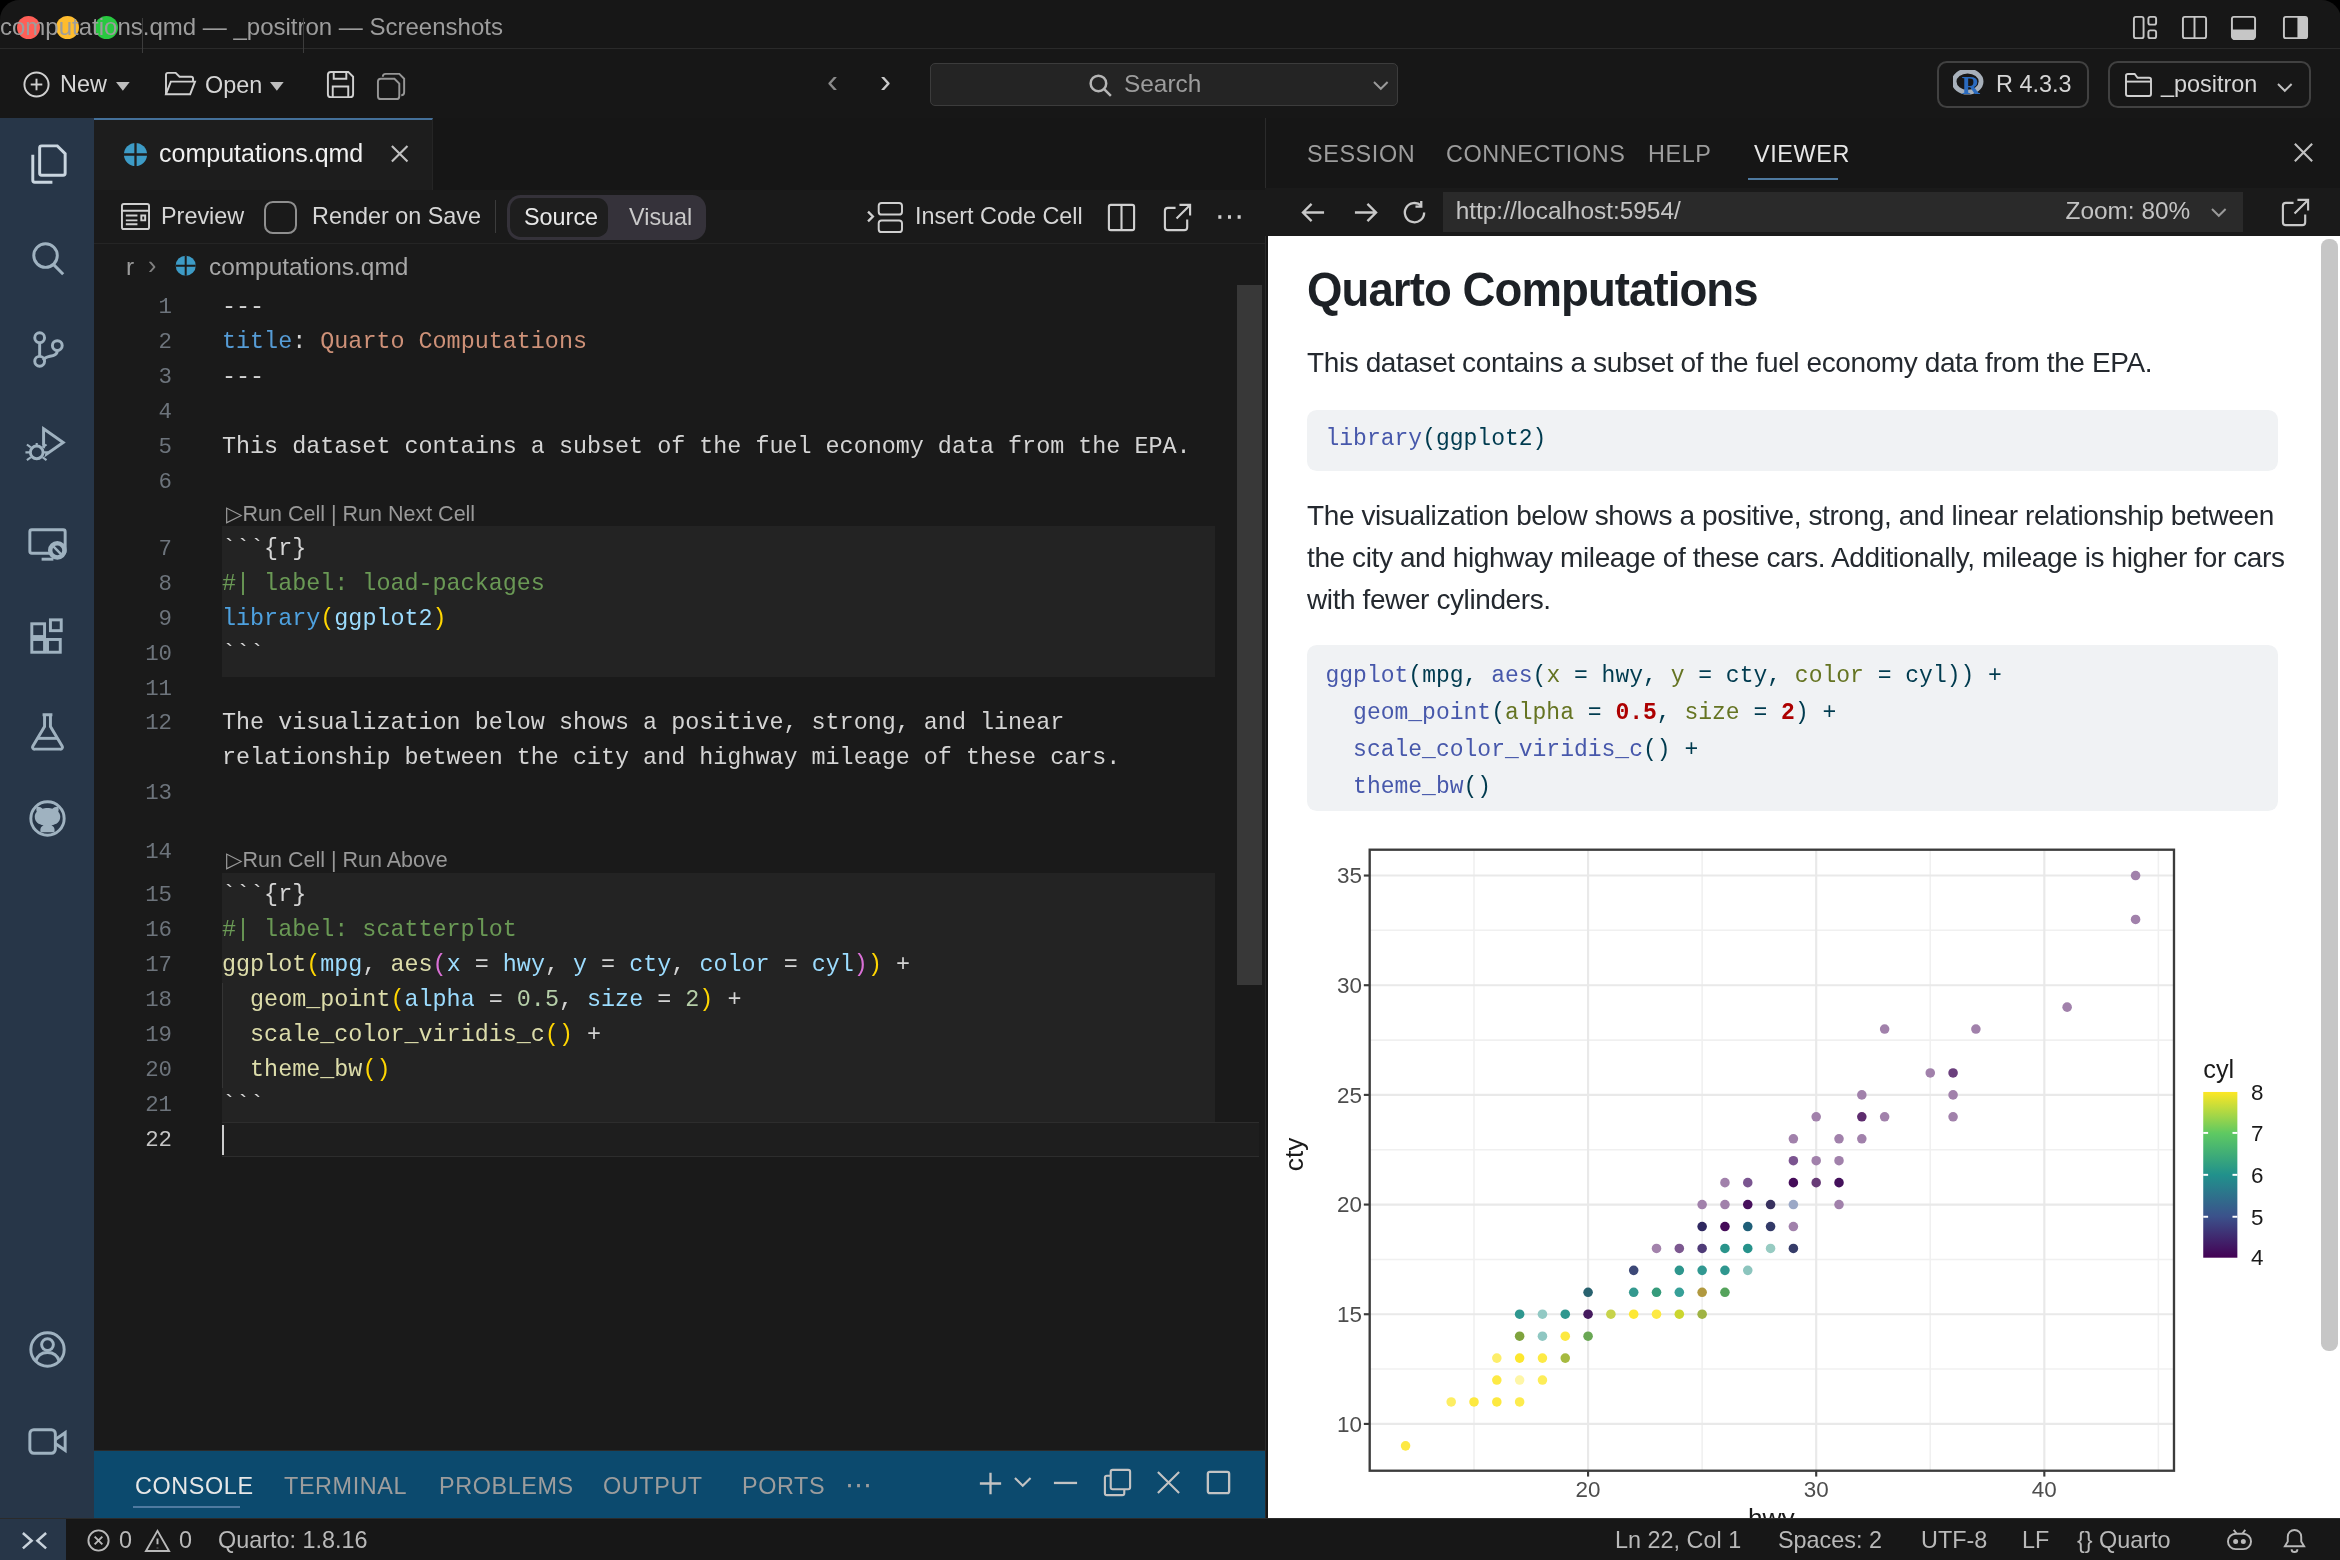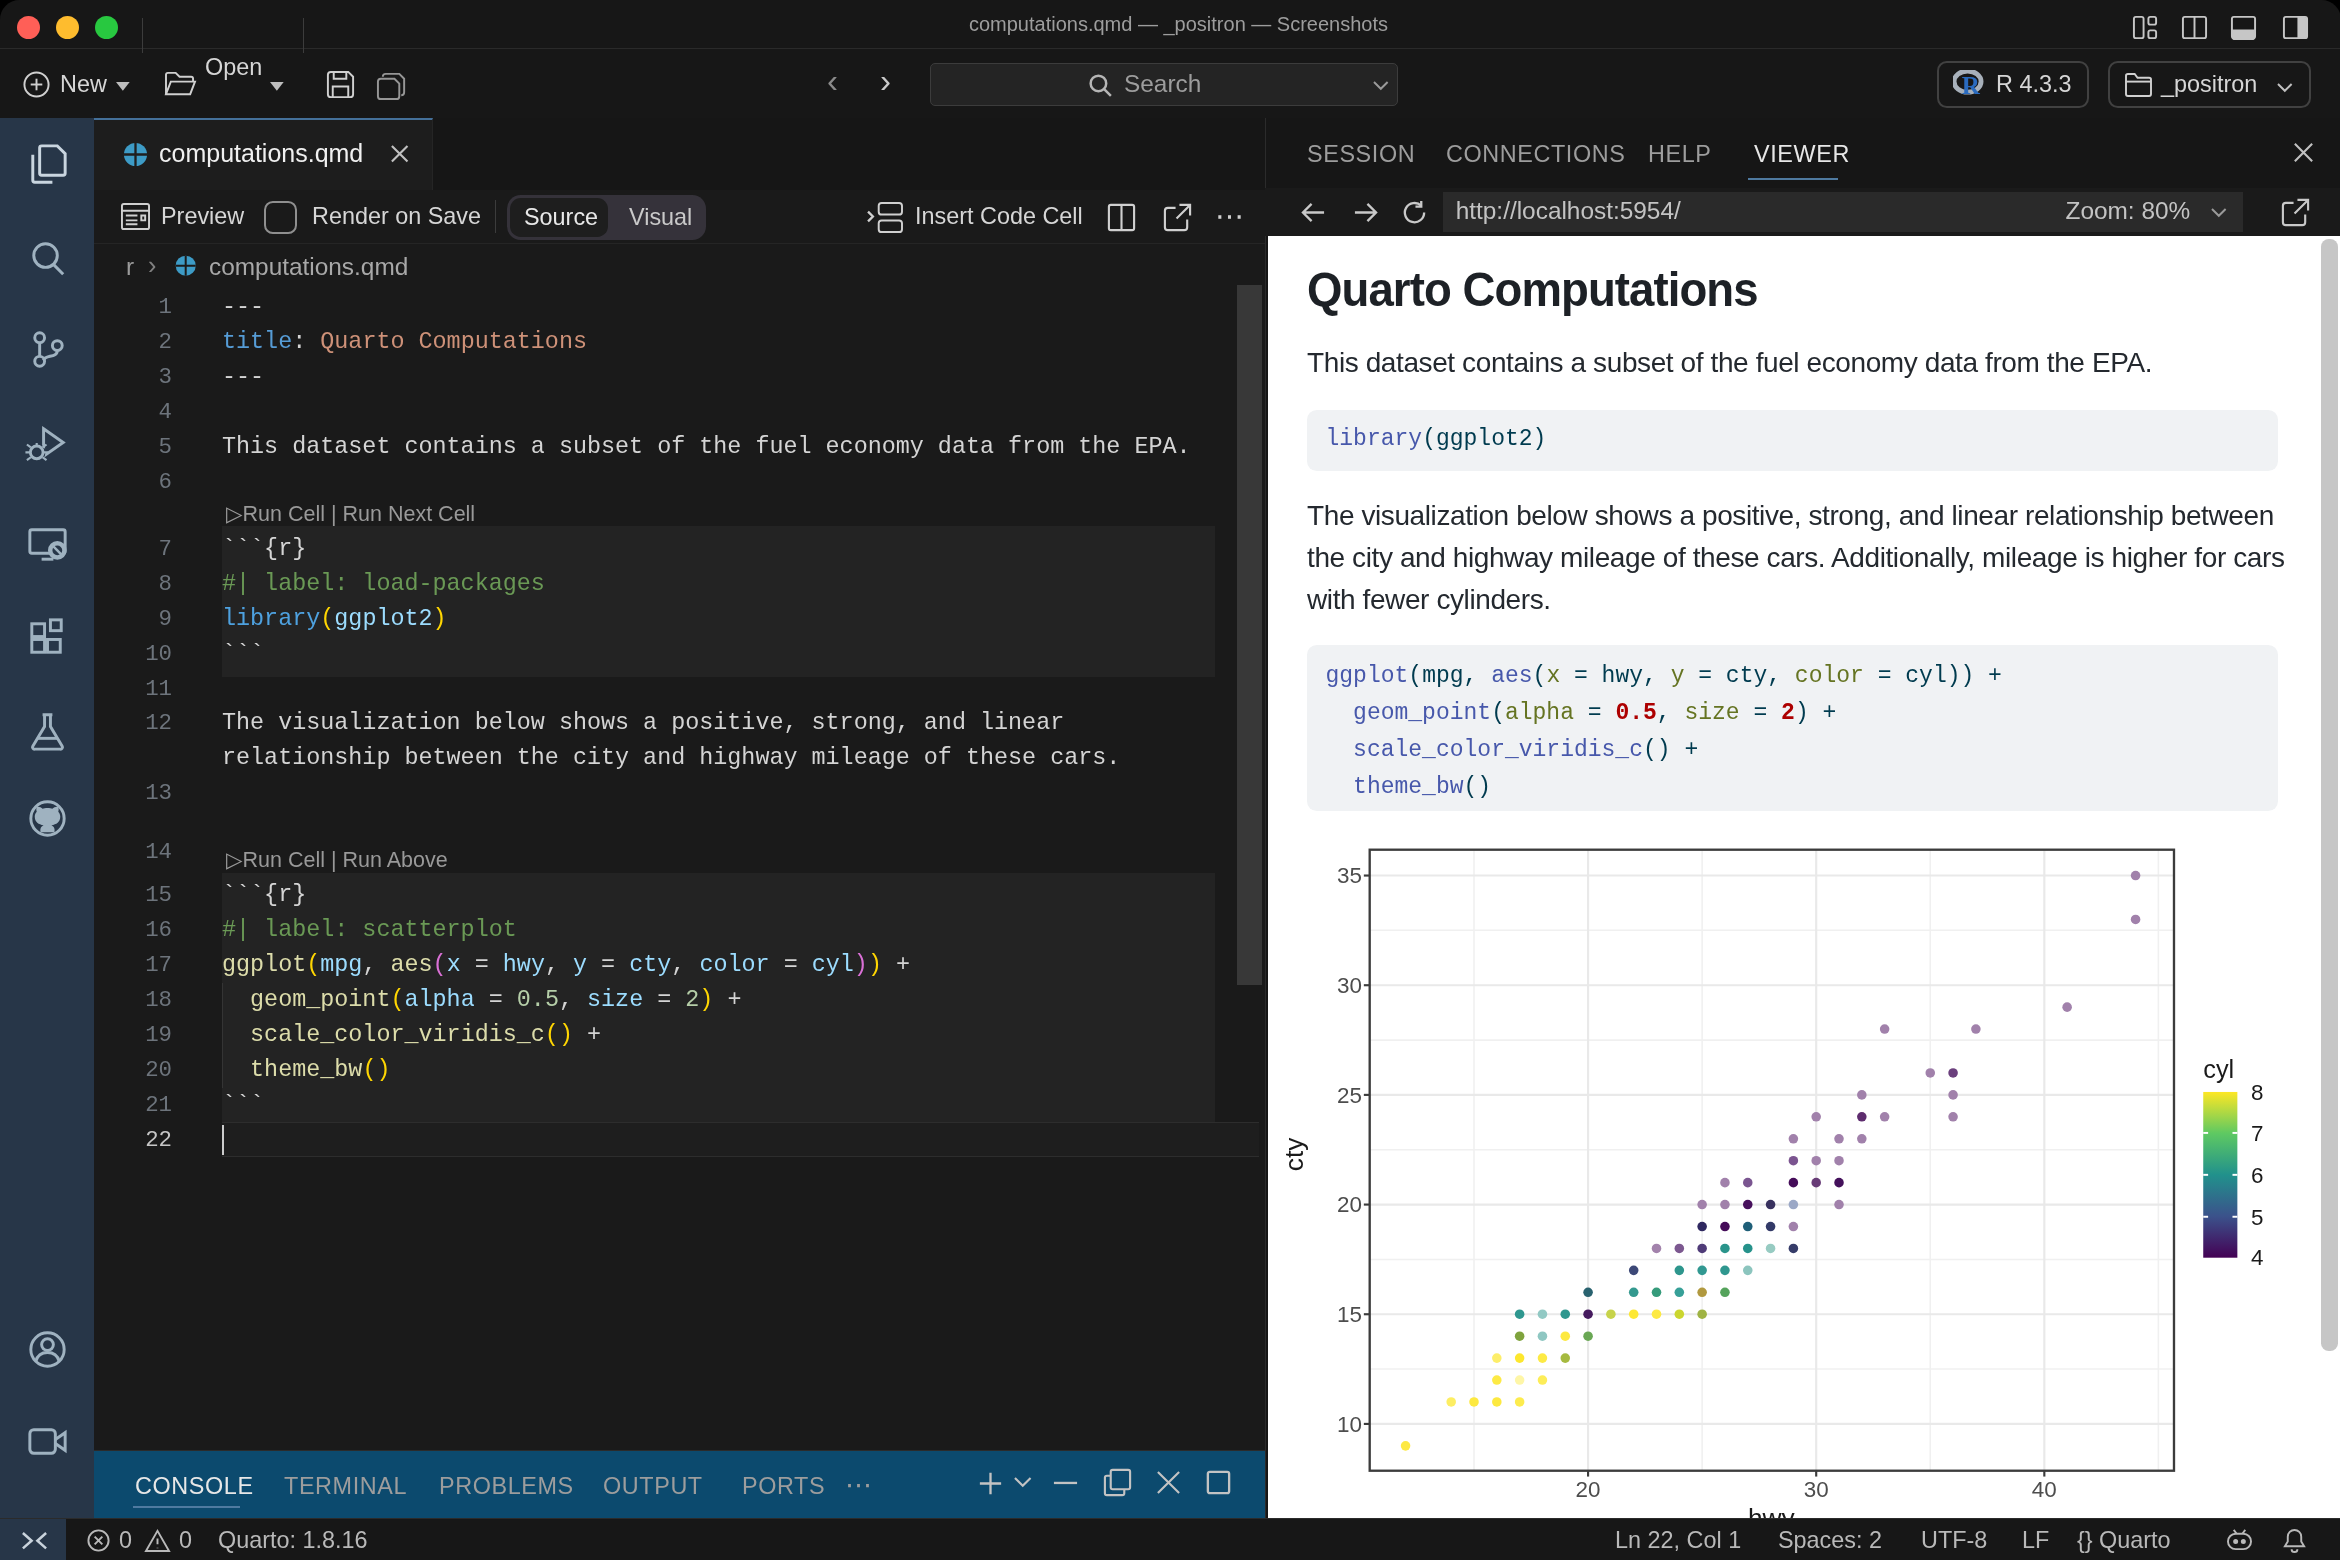--- a/index.html
+++ b/index.html
@@ -3,21 +3,21 @@
 <style>
 * { margin:0; padding:0; box-sizing:border-box; }
 html,body { width:2341px; height:1560px; overflow:hidden; background:#000; }
 body { font-family:"Liberation Sans", sans-serif; position:relative; }
 .abs { position:absolute; }
 svg { display:block; }
 
 #titlebar { left:0; top:0; width:2341px; height:48px; background:#171717; border-radius:19.5px 19.5px 0 0;}
 #toolbar { left:0; top:48px; width:2341px; height:70px; background:#171717; border-top:1px solid #2a2a2a; }
 .tl { border-radius:50%; width:23.4px; height:23.4px; top:15.6px; }
-#title-text { width:2341px; text-align:center; top:12.7px; color:#9d9d9d; font-size:20px;padding-left:16px; }
+#title-text { width:2341px; top:12.7px; color:#9d9d9d; font-size:24px; }
 .wicon { top:13.7px; }
 .tbtxt { color:#d6d6d6; font-size:23.4px; }
 .tbsep { width:1px; height:35px; background:#3c3c3c; top:17.6px; }
 #searchbox { left:930px; top:63px; width:468px; height:43px; background:#242424; border:1px solid #3c3c3c; border-radius:5px; color:#9d9d9d; font-size:24.4px; }
 .navarr { color:#cacaca; font-size:29px; top:66px; }
 .rbtn { top:61px; height:47px; border:2px solid #414141; border-radius:9.8px; color:#cfcfcf; font-size:24.4px; }
 
 #actbar { left:0; top:118px; width:94px; height:1400px; background:#273648; }
 
 #edarea { left:94px; top:118px; width:1171px; height:1332px; background:#1a1a1a; }
@@ -85,21 +85,21 @@
   </svg>
 <div class="abs tbtxt" style="left:60px;top:71px">New</div>
 <svg class="abs" style="left:116px;top:82px" width="13.7" height="8.8" viewBox="0 0 14 9">
     <path d="M0 0 h14 L7 9 z" fill="#bdbdbd"></path>
   </svg>
 <div class="abs tbsep" style="left:142px"></div>
 <svg class="abs" style="left:164px;top:70px" width="33" height="29" viewBox="0 0 34 30" fill="none" stroke="#d0d0d0" stroke-width="2">
     <path d="M2 25 V5 a2 2 0 0 1 2-2 h8 l4 4 h12 a2 2 0 0 1 2 2 v3"></path>
     <path d="M2 25 l5-13 h25 l-5 13 z"></path>
   </svg>
-<div class="abs tbtxt" style="left:205px;top:54px">Open</div>
+<div class="abs tbtxt" style="left:205px;top:72px">Open</div>
 <svg class="abs" style="left:270px;top:82px" width="13.7" height="8.8" viewBox="0 0 14 9">
     <path d="M0 0 h14 L7 9 z" fill="#bdbdbd"></path>
   </svg>
 <div class="abs tbsep" style="left:303px"></div>
 <svg class="abs" style="left:325px;top:69px" width="31" height="31" viewBox="0 0 32 32" fill="none" stroke="#d0d0d0" stroke-width="2">
     <path d="M3 6 a3 3 0 0 1 3-3 h18 l5 5 v18 a3 3 0 0 1 -3 3 h-20 a3 3 0 0 1 -3-3 z"></path>
     <path d="M9 3 v7 h13 v-7"></path>
     <path d="M8 29 v-11 h16 v11"></path>
   </svg>
 <svg class="abs" style="left:375px;top:69px" width="35" height="33" viewBox="0 0 36 34" fill="none" stroke="#969696" stroke-width="2">

